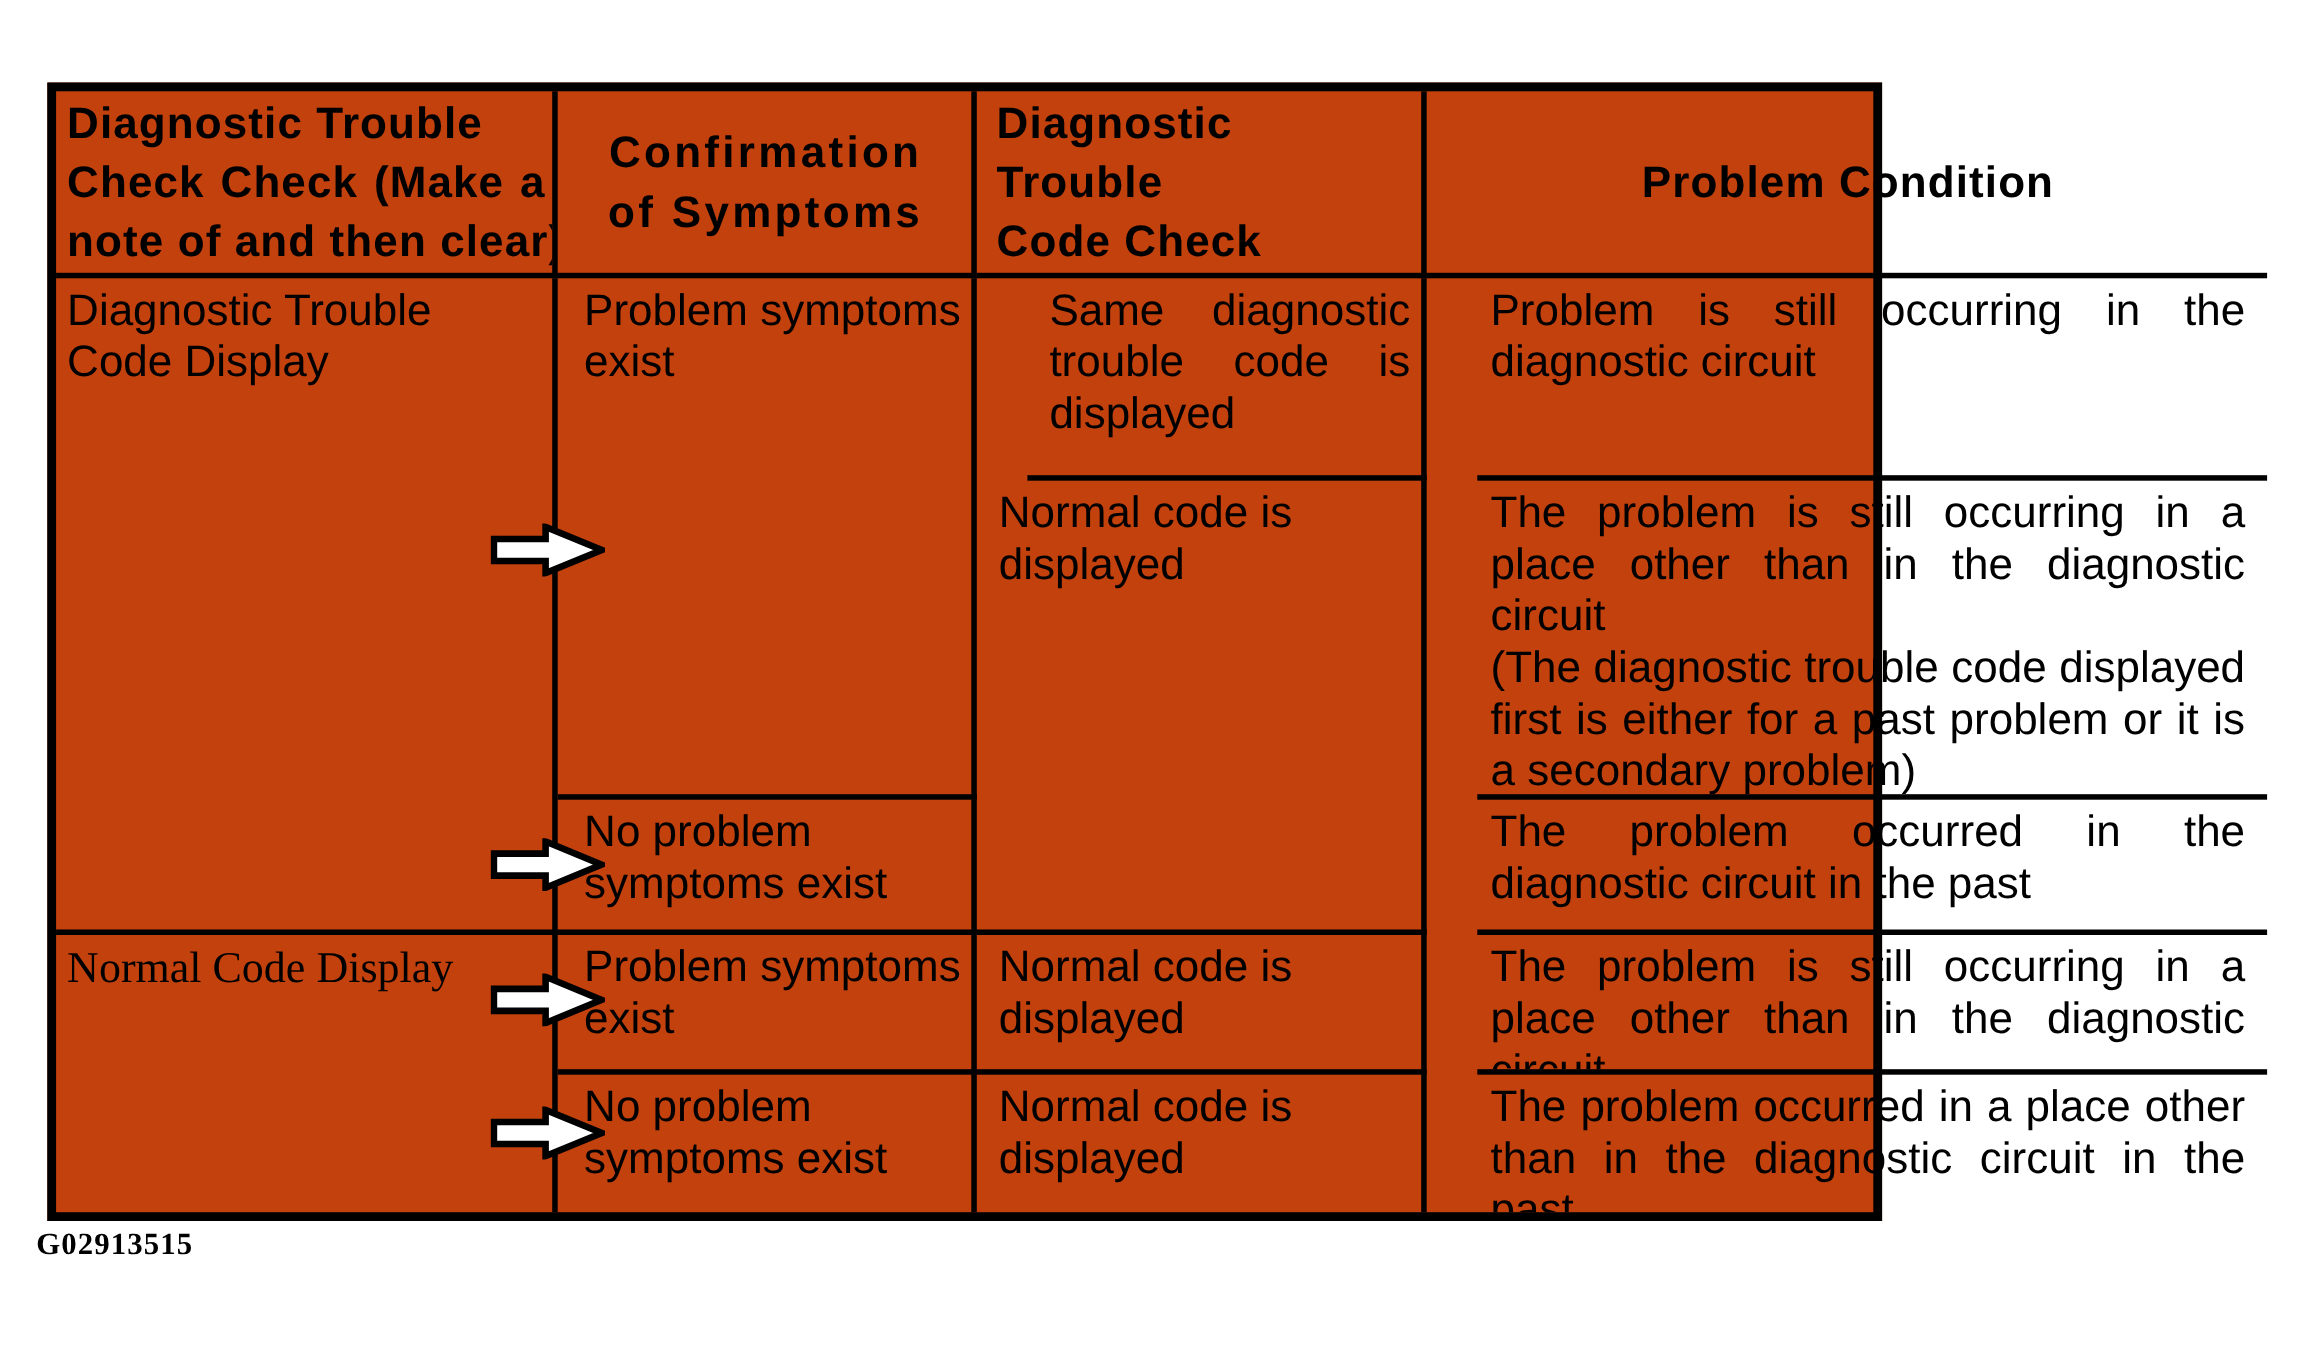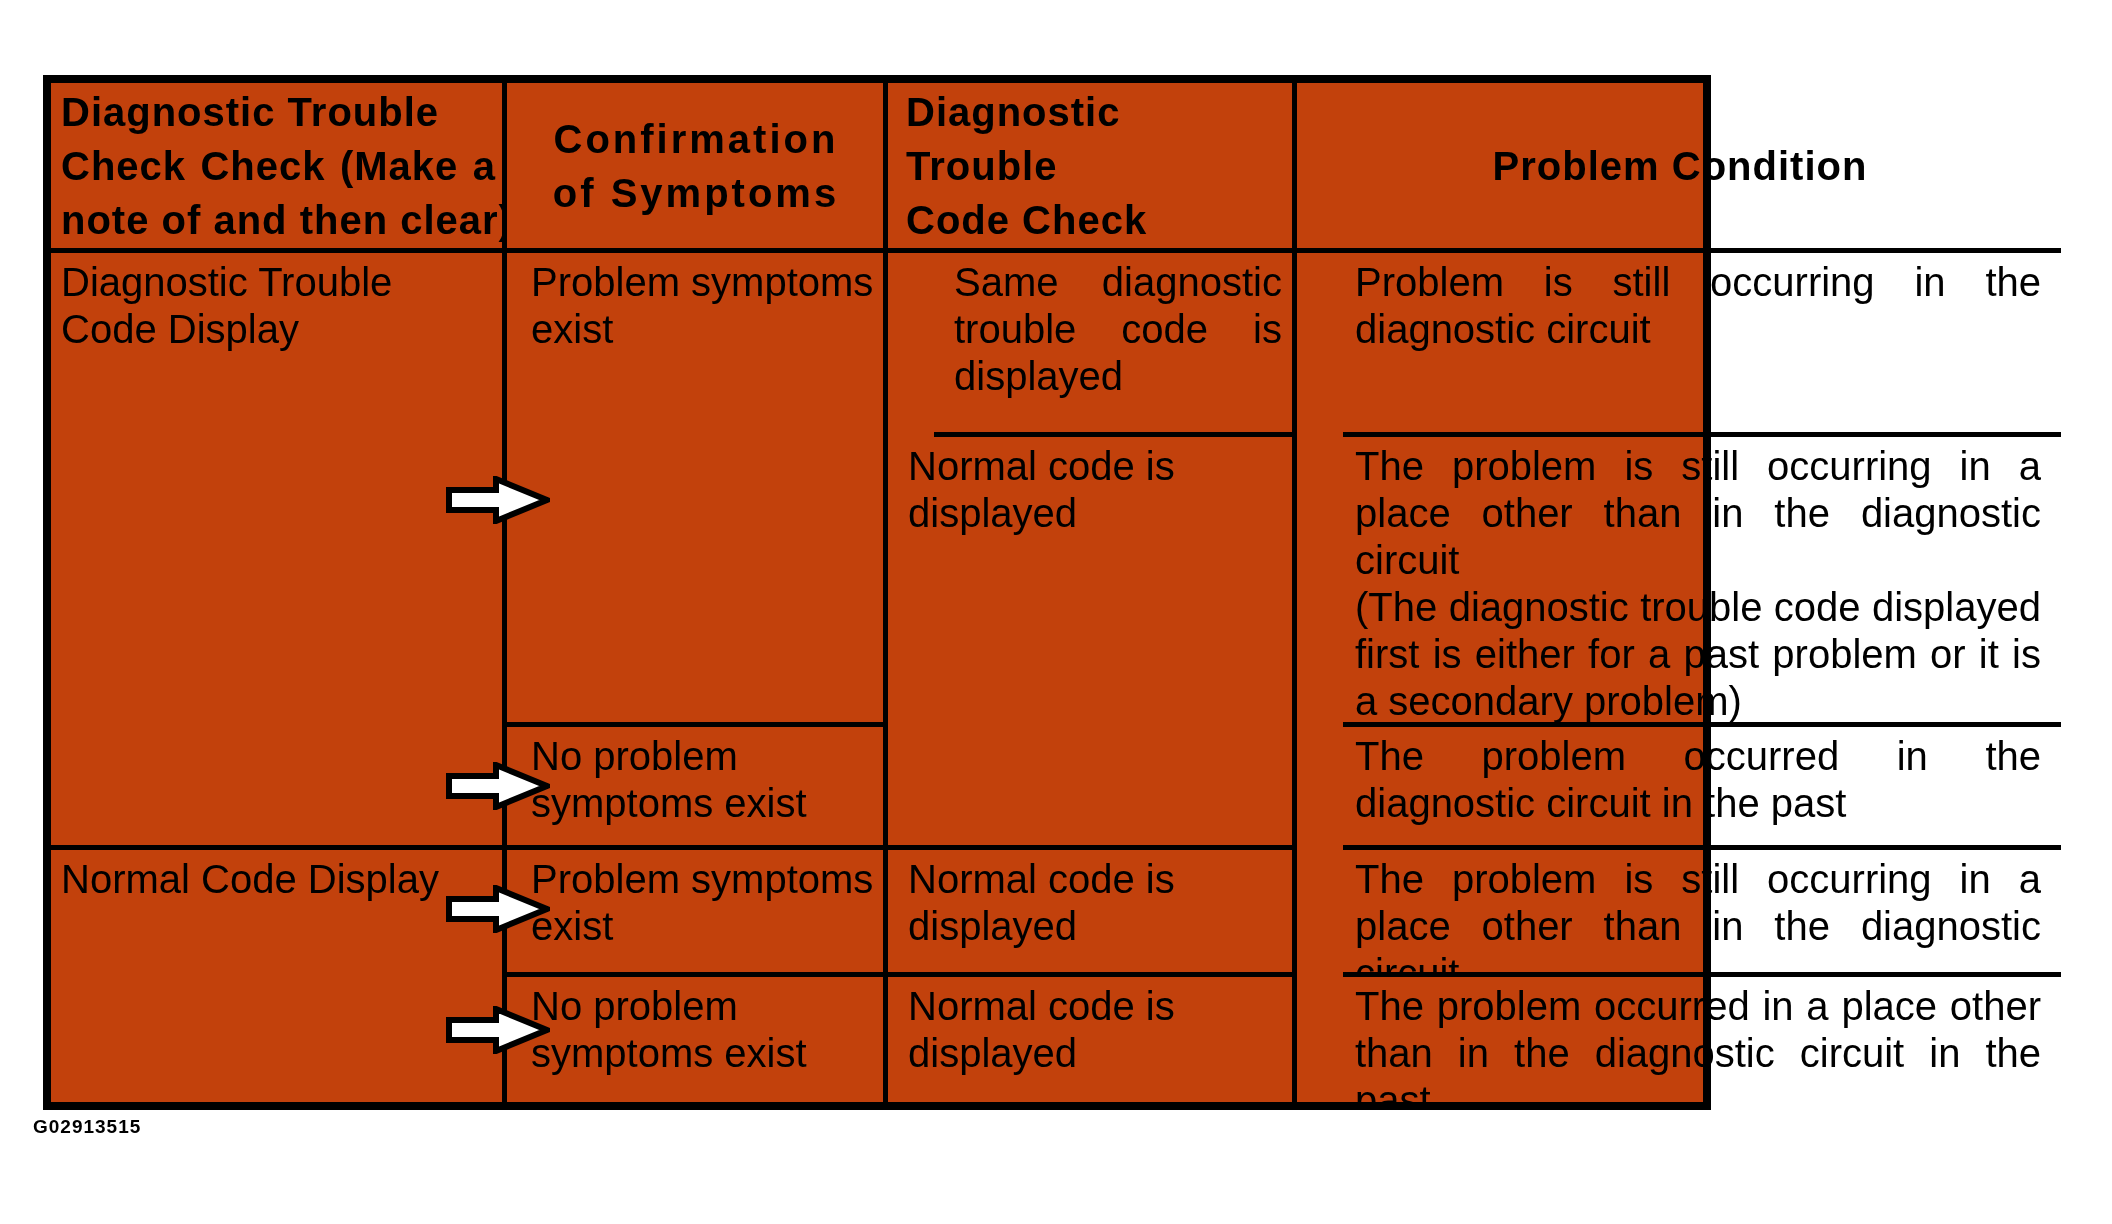--- a/index.html
+++ b/index.html
@@ -46,38 +46,38 @@
   .jst { text-align:justify;margin-left:46px; }
   .c2 { padding-left:24px; }
   .c3 { padding-left:20px; padding-right:10px; }
   .c4 { padding-left:12px; padding-right:20px; }
   
   .arrow { position:absolute; left:446px; width:104px; height:48px; }
   .a1 { top:476px; } .a2 { top:762px; } .a3 { top:885px; } .a4 { top:1006px; }
   
   .figid {
     position:absolute; left:33px; top:1116px;
-    font-size:19px; font-weight:bold; letter-spacing:1px;
+    font-size:28px; font-weight:bold; letter-spacing:1px;font-family:Liberation Serif, serif;
   }
 </style>
 </head>
 <body>
 
 <div class="tbl">
 
   <div class="cell head hl br bb" style="grid-area:1/1/2/2;"><div class="ln">Diagnostic Trouble</div><div class="ln">Check Check (Make a</div><div class="ln">note of and then clear)</div></div>
   <div class="cell head hcenter h2sp br bb" style="grid-area:1/2/2/3;">Confirmation
 of Symptoms</div>
   <div class="cell head h3 br bb" style="grid-area:1/3/2/4;">Diagnostic Trouble
 Code Check</div>
   <div class="cell head hcenter bb" style="grid-area:1/4/2/5;text-align:center;">Problem Condition</div>
 
   <div class="cell br bb" style="grid-area:2/1/5/2;">Diagnostic Trouble
 Code Display</div>
-  <div class="cell br" style="grid-area:5/1/7/2;">Normal Code Display</div>
+  <div class="cell br" style="grid-area:5/1/7/2;font-family:Liberation Serif, serif;">Normal Code Display</div>
 
   <div class="cell c2 br bb" style="grid-area:2/2/4/3;">Problem symptoms
 exist</div>
   <div class="cell c2 br bb" style="grid-area:4/2/5/3;">No problem
 symptoms exist</div>
   <div class="cell c2 br bb" style="grid-area:5/2/6/3;">Problem symptoms
 exist</div>
   <div class="cell c2 br" style="grid-area:6/2/7/3;">No problem
 symptoms exist</div>
 

